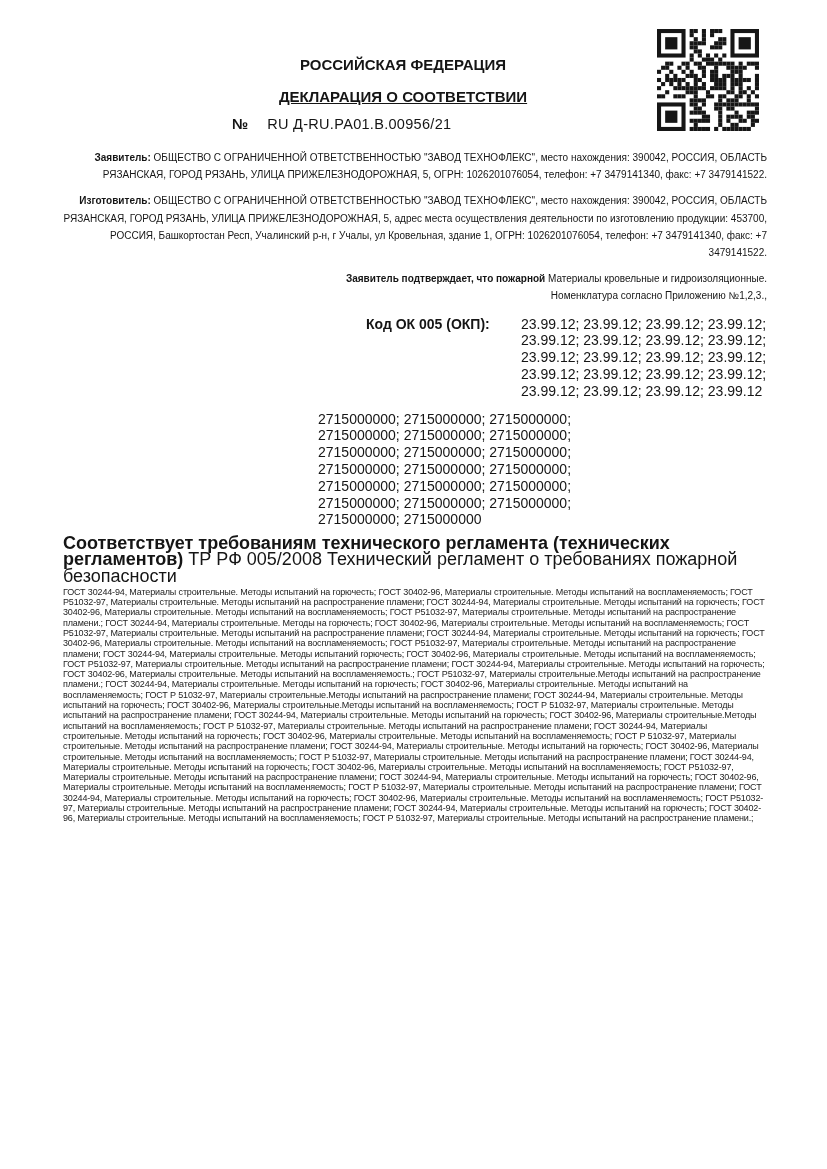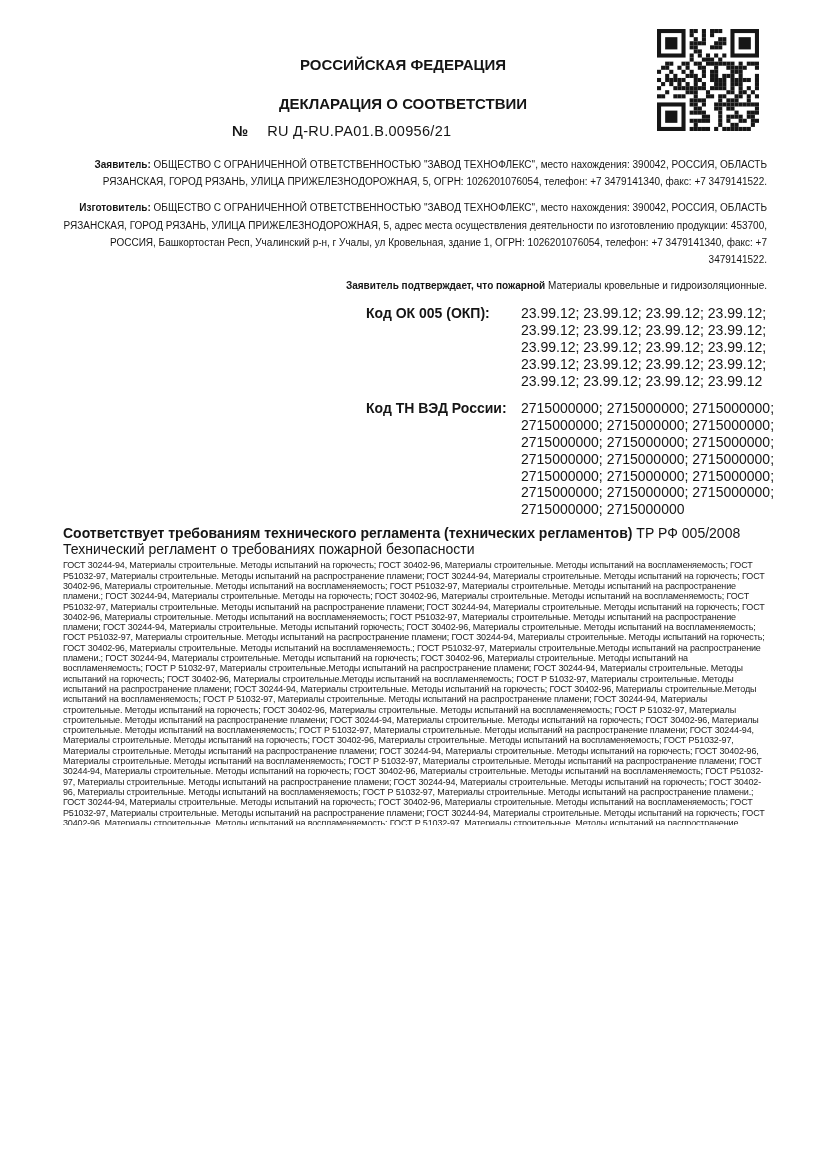--- a/index.html
+++ b/index.html
@@ -6,31 +6,31 @@
   .page{
     position:relative;
     width:827px;height:825px;
     background:#fff;color:#151515;
     font-family:"Liberation Sans",sans-serif;
     overflow:hidden;
   }
   .qr{position:absolute;top:27px;left:657px;width:102px;height:106px;}
   .titles{margin:57px 0 0 63px;width:680px;text-align:center;}
   .title-line{font-weight:bold;font-size:15px;line-height:15px;}
-  .title-line + .title-line{margin-top:24px;}
+  .title-line + .title-line{margin-top:17px;text-decoration:underline;}
   .number-line{margin:13px 0 0 63px;width:680px;display:flex;font-size:14.5px;line-height:15px;}
   .number-sign{font-weight:bold;margin-left:169px;}
   .number-value{margin-left:19px;letter-spacing:.3px;text-align:right;}
   .para{margin:17px 0 0 63px;width:704px;font-size:10px;line-height:17.2px;text-align:right;}
   .para.tight{margin-top:9px;}
   .lead{font-weight:bold;}
   .code-row{display:flex;margin:11px 0 0 318px;font-size:14px;line-height:16.8px;}
   .code-label{font-weight:bold;width:155px;flex:none;margin-left:48px;}
   .code-values{white-space:pre-line;width:300px;}
-  .compliance{margin:7px 0 0 63px;width:708px;font-size:14px;line-height:16.2px;}
+  .compliance{margin:7px 0 0 63px;width:708px;font-size:18px;line-height:16.2px;}
   .standards{
     margin:3px 0 8px 63px;width:705px;
     font-size:9px;line-height:10.3px;letter-spacing:-0.15px;
     color:#1c1c1c;text-align:left;
   }
   .scheme-row{margin:5px 0 0 63px;font-size:15px;line-height:17px;display:flex;}
   .scheme-label{font-weight:bold;width:357px;flex:none;}
   .scheme-value{font-weight:bold;}
   .research{margin:10px 0 0 63px;width:706px;font-weight:bold;font-size:10px;line-height:20.5px;}
 </style>
@@ -299,33 +299,33 @@
     <span class="number-sign">№</span>
     <span class="number-value">RU Д-RU.РА01.В.00956/21</span>
   </div>
 
   <p class="para"><span class="lead">Заявитель:</span><span> ОБЩЕСТВО С ОГРАНИЧЕННОЙ ОТВЕТСТВЕННОСТЬЮ "ЗАВОД ТЕХНОФЛЕКС", место нахождения: 390042, РОССИЯ, ОБЛАСТЬ РЯЗАНСКАЯ, ГОРОД РЯЗАНЬ, УЛИЦА ПРИЖЕЛЕЗНОДОРОЖНАЯ, 5, ОГРН: 1026201076054, телефон: +7 3479141340, факс: +7 3479141522.</span></p>
 
   <p class="para tight"><span class="lead">Изготовитель:</span><span> ОБЩЕСТВО С ОГРАНИЧЕННОЙ ОТВЕТСТВЕННОСТЬЮ "ЗАВОД ТЕХНОФЛЕКС", место нахождения: 390042, РОССИЯ, ОБЛАСТЬ РЯЗАНСКАЯ, ГОРОД РЯЗАНЬ, УЛИЦА ПРИЖЕЛЕЗНОДОРОЖНАЯ, 5, адрес места осуществления деятельности по изготовлению продукции: 453700, РОССИЯ, Башкортостан Респ, Учалинский р-н, г Учалы, ул Кровельная, здание 1, ОГРН: 1026201076054, телефон: +7 3479141340, факс: +7 3479141522.</span></p>
 
   <div class="para tight">
     <div><span class="lead">Заявитель подтверждает, что пожарной</span><span> Материалы кровельные и гидроизоляционные.</span></div>
+    <div>Номенклатура согласно Приложению №1,2,3.,</div>
   </div>
 
   <div class="code-row">
     <span class="code-label">Код ОК 005 (ОКП):</span>
     <span class="code-values">23.99.12; 23.99.12; 23.99.12; 23.99.12;
 23.99.12; 23.99.12; 23.99.12; 23.99.12;
 23.99.12; 23.99.12; 23.99.12; 23.99.12;
 23.99.12; 23.99.12; 23.99.12; 23.99.12;
 23.99.12; 23.99.12; 23.99.12; 23.99.12</span>
   </div>
 
   <div class="code-row">
-    <span class="code-label">Код ТН ВЭД России:</span>
     <span class="code-values">2715000000; 2715000000; 2715000000;
 2715000000; 2715000000; 2715000000;
 2715000000; 2715000000; 2715000000;
 2715000000; 2715000000; 2715000000;
 2715000000; 2715000000; 2715000000;
 2715000000; 2715000000; 2715000000;
 2715000000; 2715000000</span>
   </div>
 
   <div class="compliance"><span class="lead">Соответствует требованиям технического регламента (технических регламентов)</span><span> ТР РФ 005/2008 Технический регламент о требованиях пожарной безопасности</span></div>

